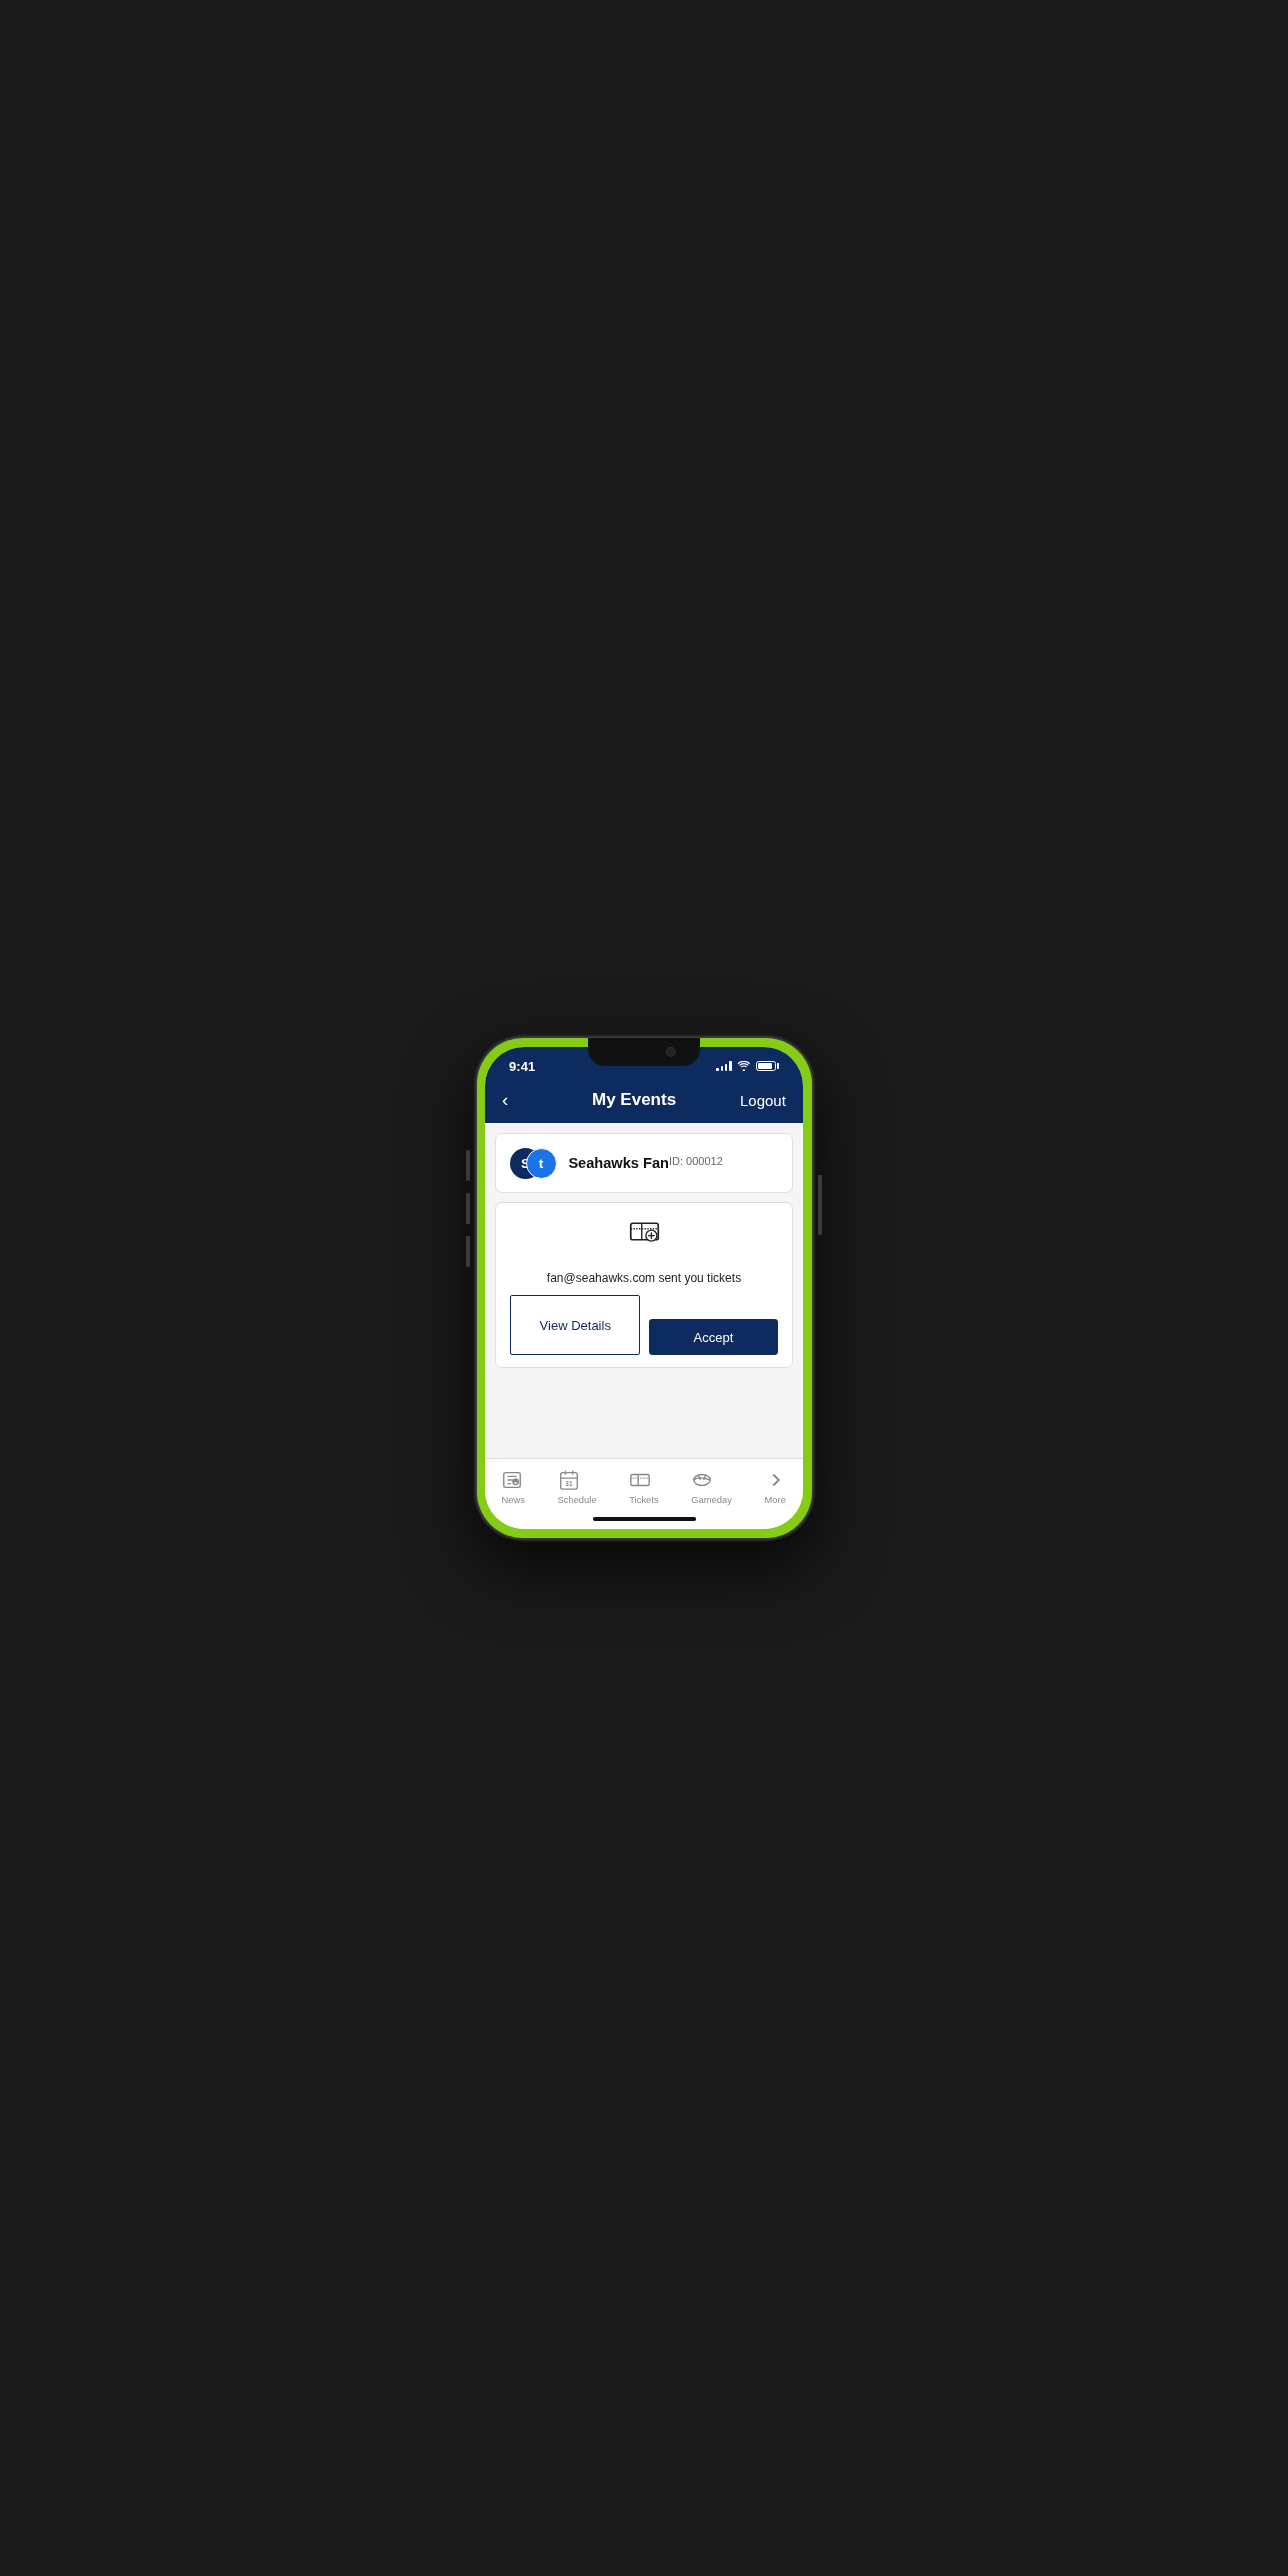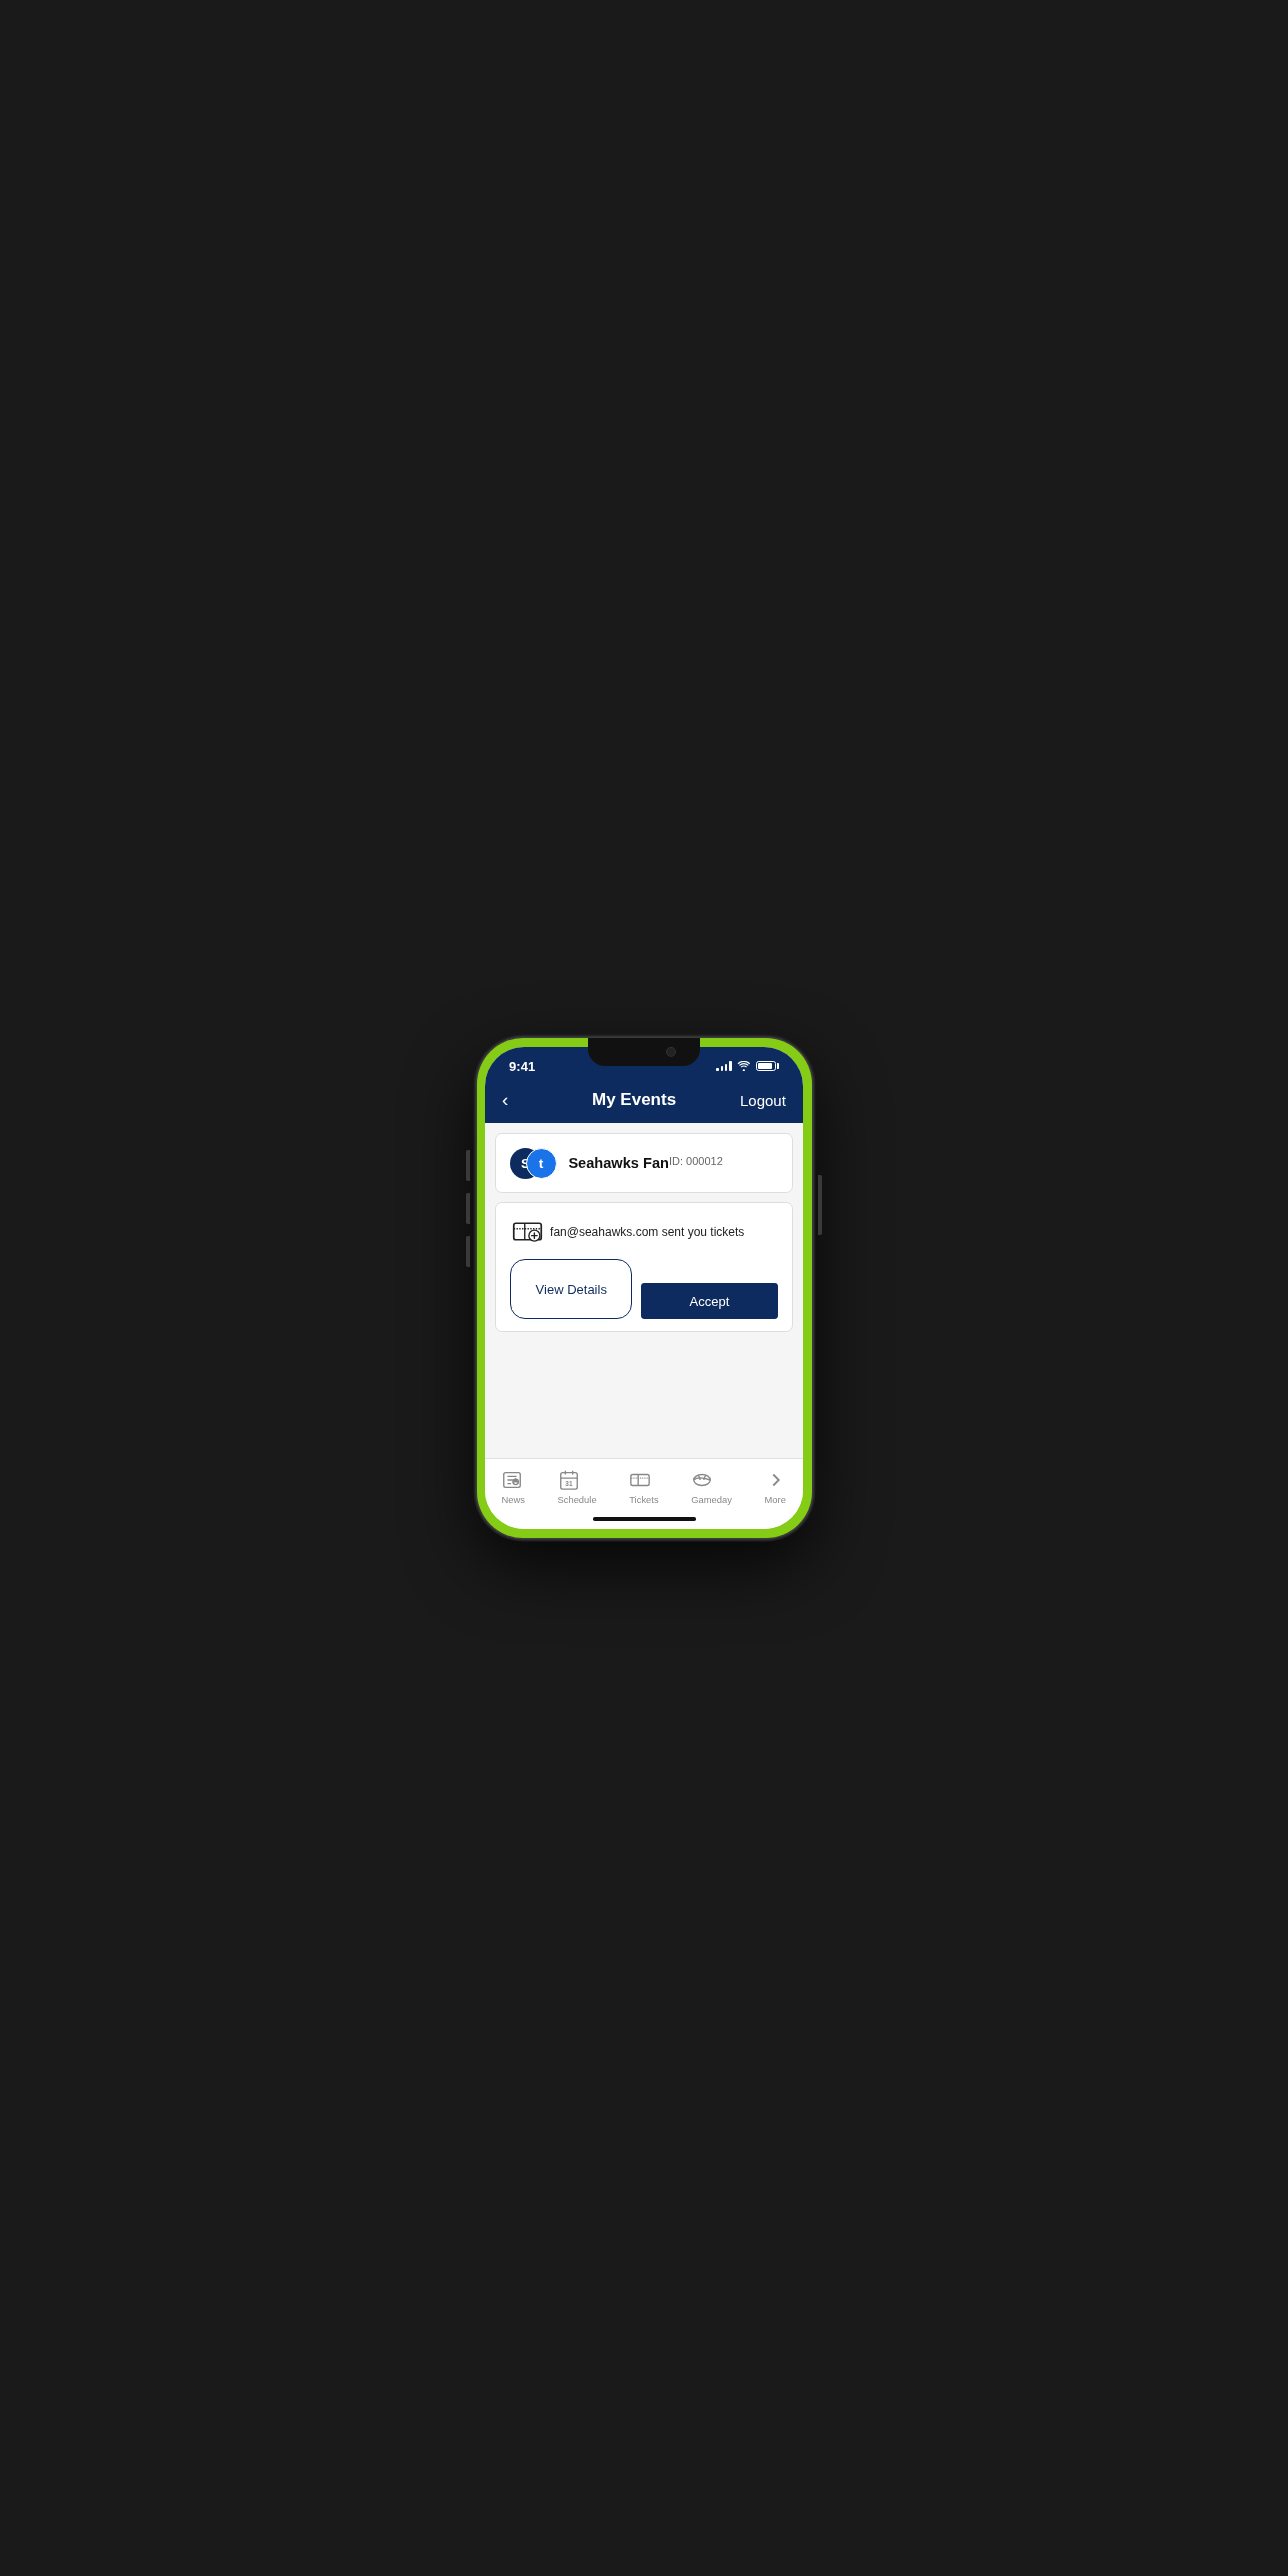--- a/index.html
+++ b/index.html
@@ -269,21 +269,22 @@
       border-radius: 6.9px;
       padding: 12px 13.7px;
       display: flex;
       flex-direction: column;
       gap: 10.3px;
     }
 
     .ticket-notification {
       display: flex;
       align-items: center;
-      gap: 6px;
+      gap: 22px;
+      flex-direction: column;
     }
 
     .ticket-icon-wrap {
       width: 34px;
       height: 34px;
       display: flex;
       align-items: center;
       justify-content: center;
       flex-shrink: 0;
     }
@@ -301,22 +302,22 @@
     .ticket-actions {
       display: flex;
       gap: 8.6px;
     }
 
     .btn-view-details {
       flex: 1;
       border: 1.3px solid #0d2b5e;
       background: #fff;
       color: #0d2b5e;
-      border-radius: 15px;
-      padding: 2px;
+      border-radius: 2px;
+      padding: 10px;
       font-size: 13px;
       font-weight: 500;
       cursor: pointer;
       text-align: center;
     }
 
     .btn-accept {
       flex: 1;
       background: #0d2b5e;
       color: #fff;

